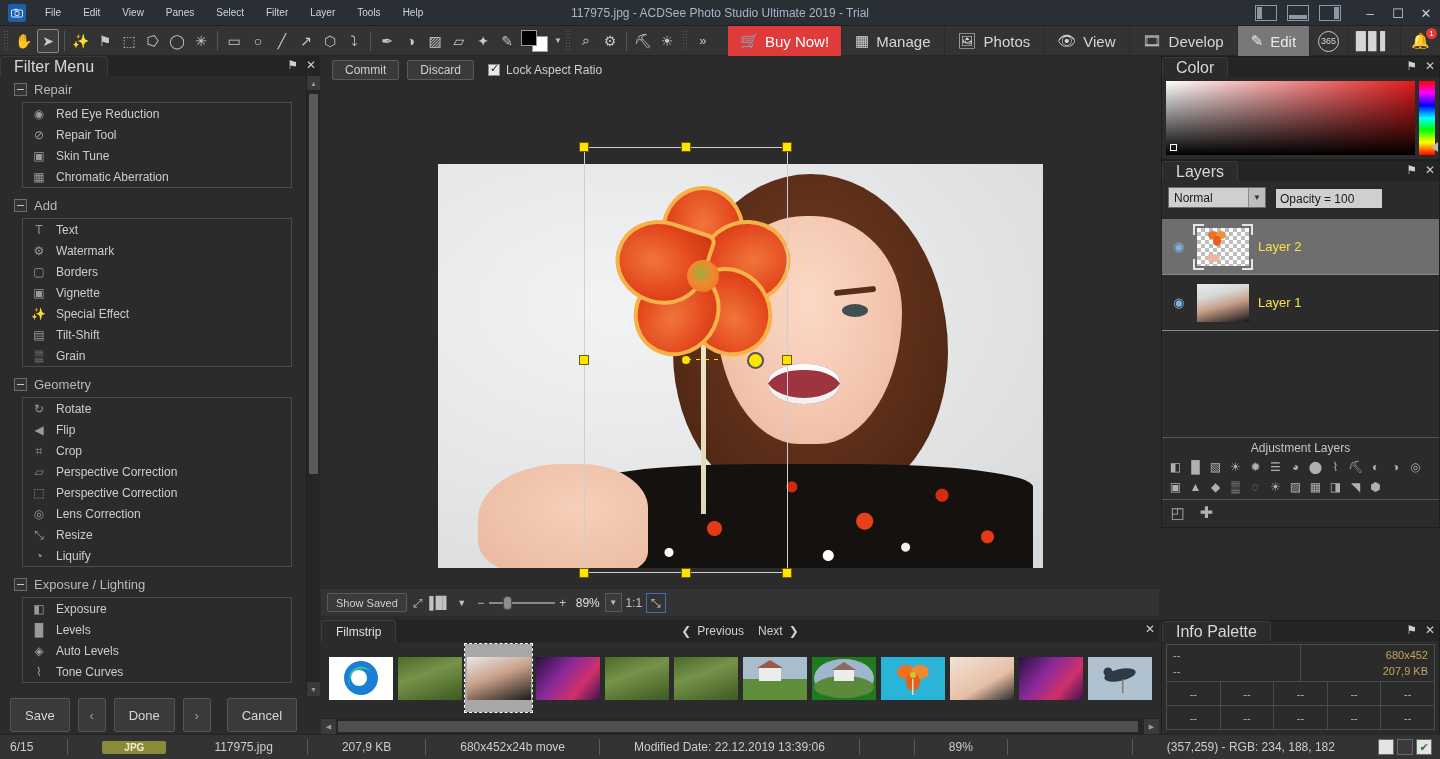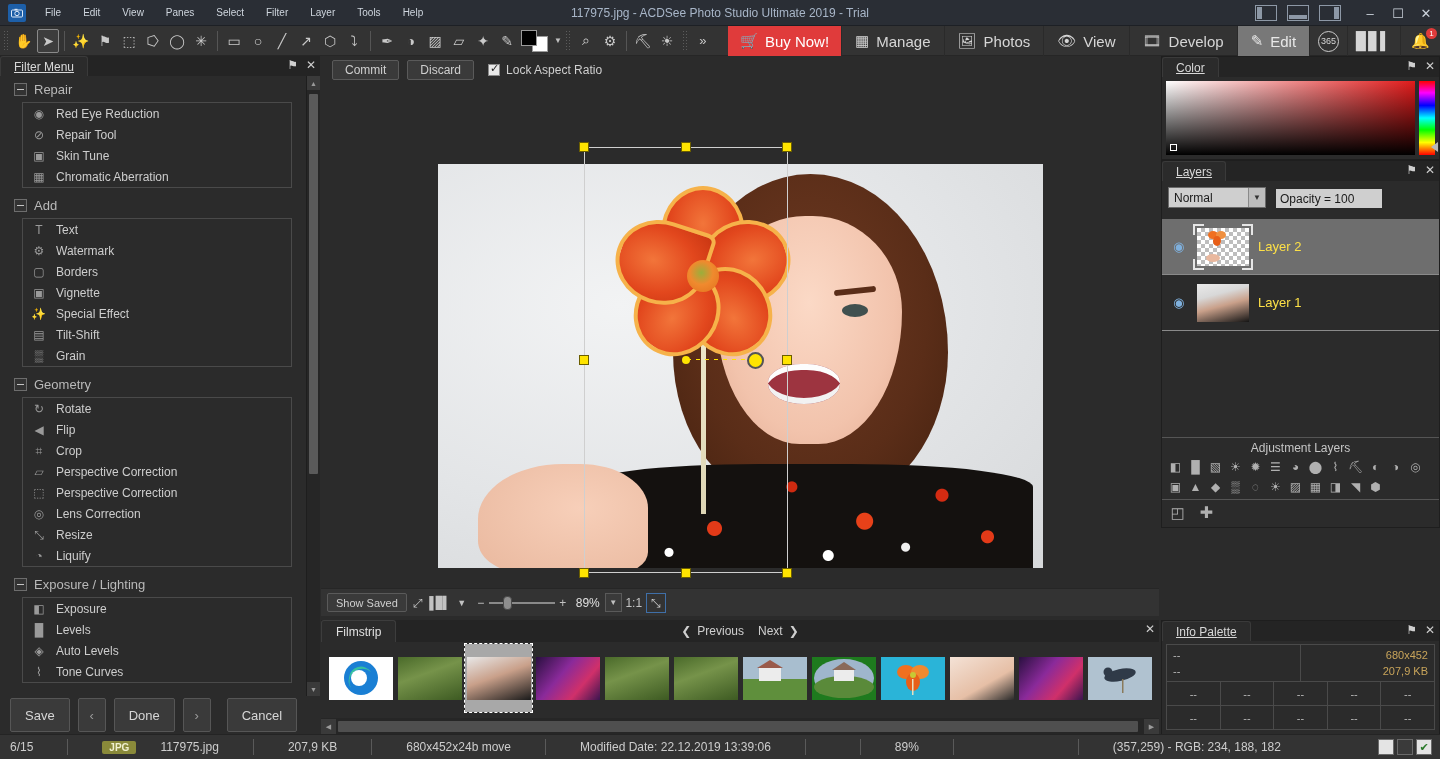--- a/index.html
+++ b/index.html
@@ -89,24 +89,23 @@
   }
 
   
   .panel { position: absolute; background: #2b2b2b; border: 1px solid #1e1e1e; }
   .panel-tabrow {
     height: 20px; background: #242424; position: relative;
     display: flex; align-items: flex-end;
   }
   .panel-tab {
     height: 20px; padding: 0 13px; background: #2b2b2b;
-    display: flex; align-items: center; font-size: 12px; color: #d8d8d8;
+    display: flex; align-items: center; font-size: 16px; color: #d8d8d8;
     border-top: 1px solid #3a3a3a; border-left: 1px solid #3a3a3a; border-right: 1px solid #3a3a3a;
     border-radius: 3px 3px 0 0;
-    text-decoration: underline;
   }
   .panel-tools { position: absolute; right: 4px; top: 2px; display: flex; gap: 8px; align-items: center; }
   .ptool { color: #cfcfcf; font-size: 12px; line-height: 14px; }
 
   
   #filter-panel { left: 0; top: 56px; width: 320px; height: 640px; background: #2b2b2b; border: none; }
   .fm-body { position: absolute; left: 0; top: 20px; right: 0; bottom: 0; overflow: hidden; background: #2b2b2b; }
   .fm-scroll { position: absolute; left: 0; top: 0; right: 14px; bottom: 0; overflow: hidden; }
   .fm-group-head {
     display: flex; align-items: center; gap: 7px;
@@ -362,21 +361,21 @@
 
   
   .statusbar {
     position: absolute; left: 0; bottom: 0; width: 1440px; height: 25px;
     background: #333333; border-top: 1px solid #242424;
     display: flex; align-items: center; font-size: 12px; color: #cdcdcd; gap: 24px;
   }
   .sb-sep { width: 1px; height: 16px; background: #5a5a5a; margin: 0 10px; }
   .jpg-badge {
     background: #8a8a3a; color: #f0f0d0; font-size: 10px; font-weight: bold;
-    padding: 1px 7px; border-radius: 2px; margin-right: 0;
+    padding: 1px 22px; border-radius: 2px; margin-right: 24px;
   }
   .sb-right { position: absolute; right: 8px; display: flex; gap: 3px; align-items: center; }
   .sb-toggle { width: 16px; height: 16px; border: 1px solid #6a6a6a; background: #e4e4e4; }
   .sb-toggle.dark { background: #3a3a3a; }
   .sb-toggle.check { background: #e4e4e4; color: #2a7a2a; display: flex; align-items: center;
                      justify-content: center; font-size: 11px; }
 </style>
 </head>
 <body>
 

